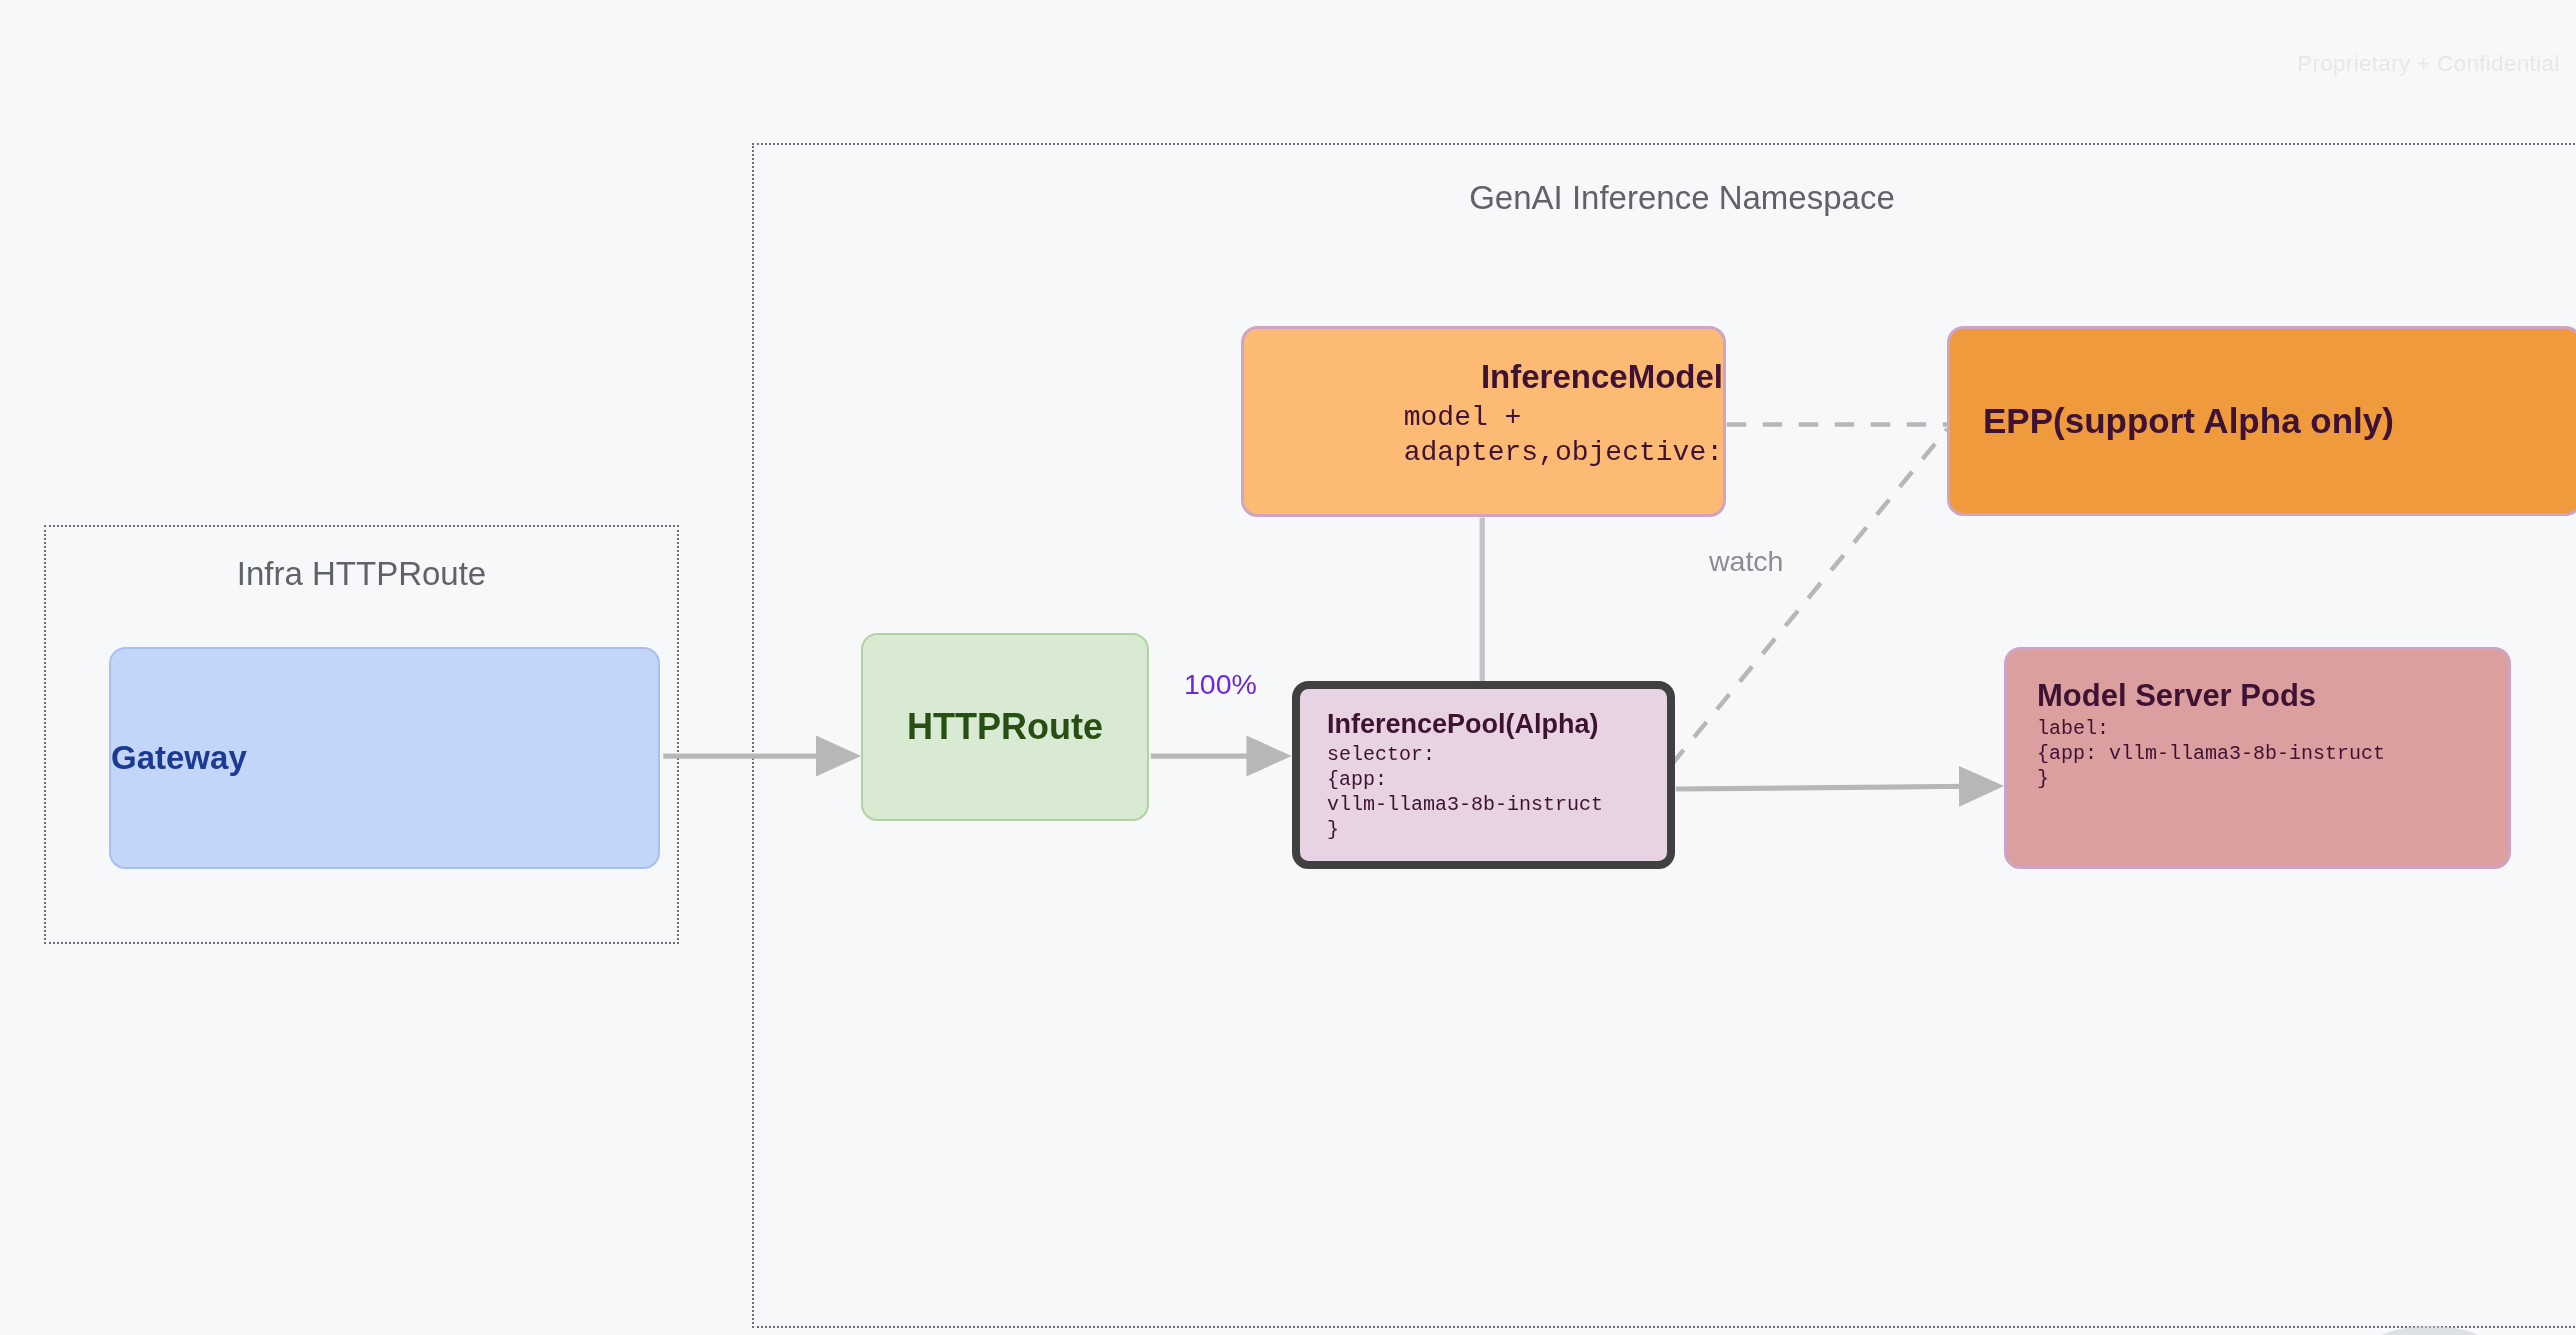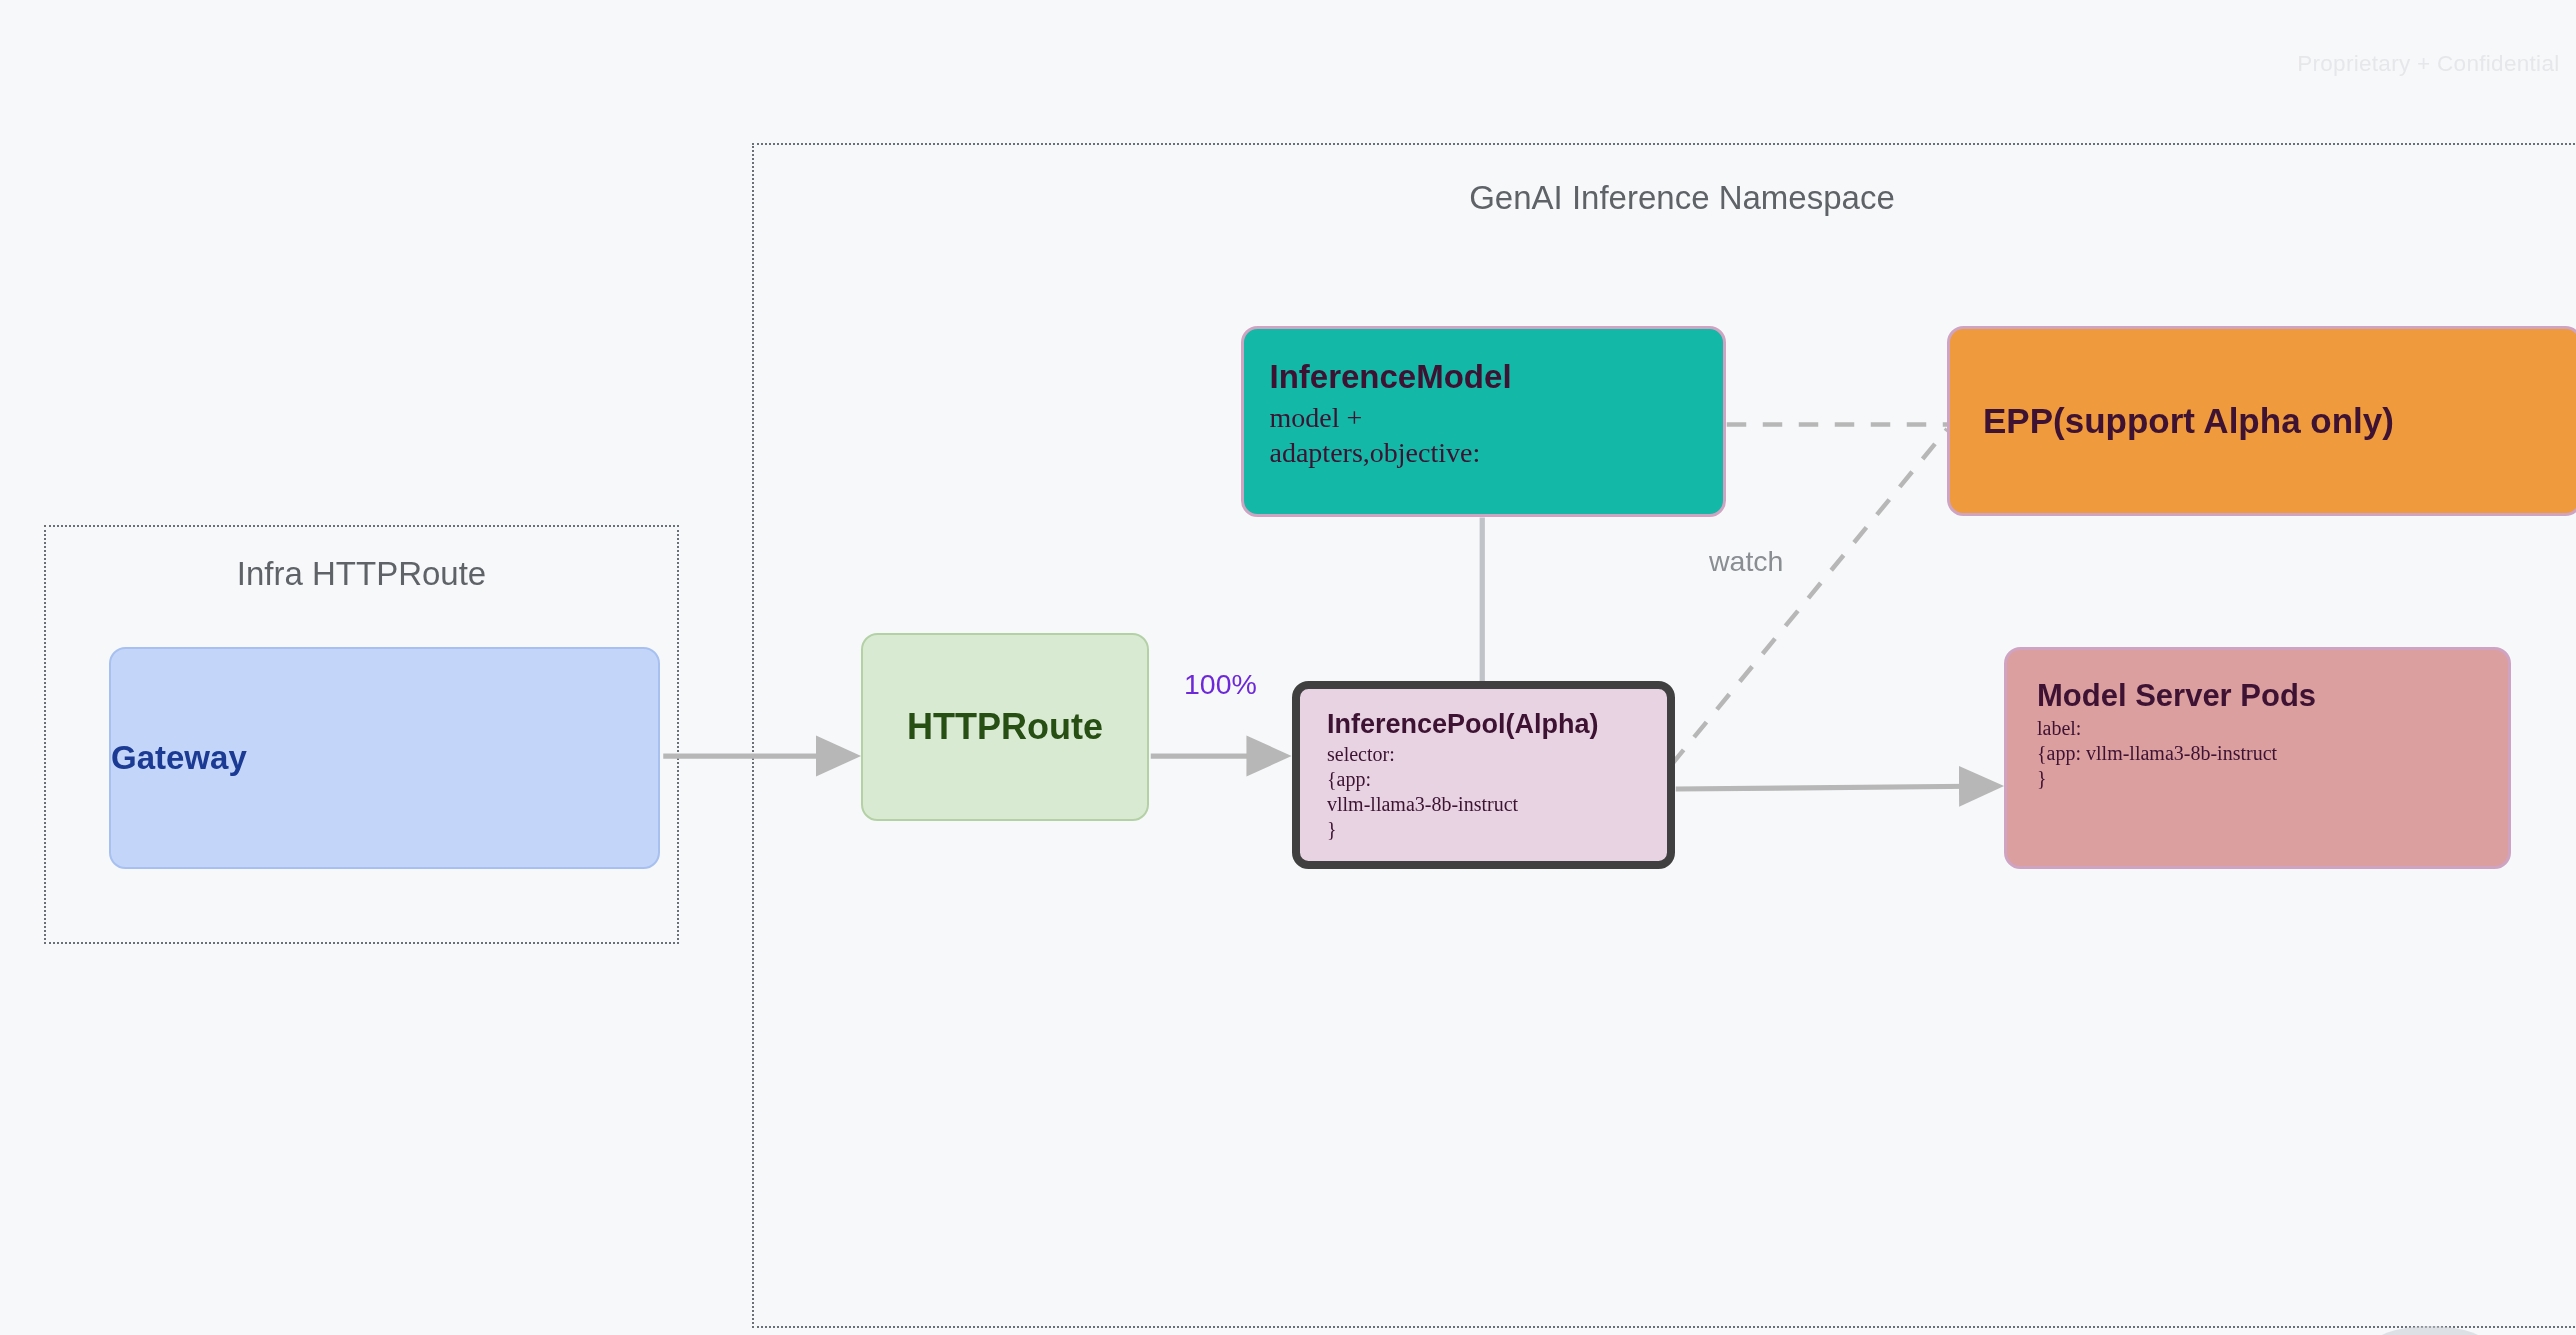--- a/index.html
+++ b/index.html
@@ -48,21 +48,21 @@
     border-radius: 16.5px;
     display: flex;
     flex-direction: column;
     justify-content: center;
   }
   .node .title {
     font-weight: bold;
     line-height: 1.12;
   }
   .node .sub {
-    font-family: Liberation Serif, serif;
+    font-family: Liberation Mono, monospace;
     line-height: 1.25;
     white-space: pre-wrap;
   }
 
   
   #gateway {
     background: #c3d5f8;
     border: 2.3px solid #a7c0f0;
   }
   #gateway .title {
@@ -76,25 +76,26 @@
     border: 2.3px solid #b4d1a6;
     align-items: center;
   }
   #httproute .title {
     color: #274e13;
     font-size: 36px;
   }
 
   
   #inferencemodel {
-    background: #14b8a6;
+    background: #fdba74;
     border: 3px solid #cfa3c2;
     padding-left: 25.5px;
     justify-content: flex-start;
     padding-top: 30px;
+    align-items: flex-end;
   }
   #inferencemodel .title { color: #3d1232; font-size: 33px; }
   #inferencemodel .sub   { color: #3d1232; font-size: 28px; margin-top: 4.5px; }
 
   
   #epp {
     background: #ef9a3d;
     border: 3px solid #cfa3c2;
     padding-left: 33px;
   }

